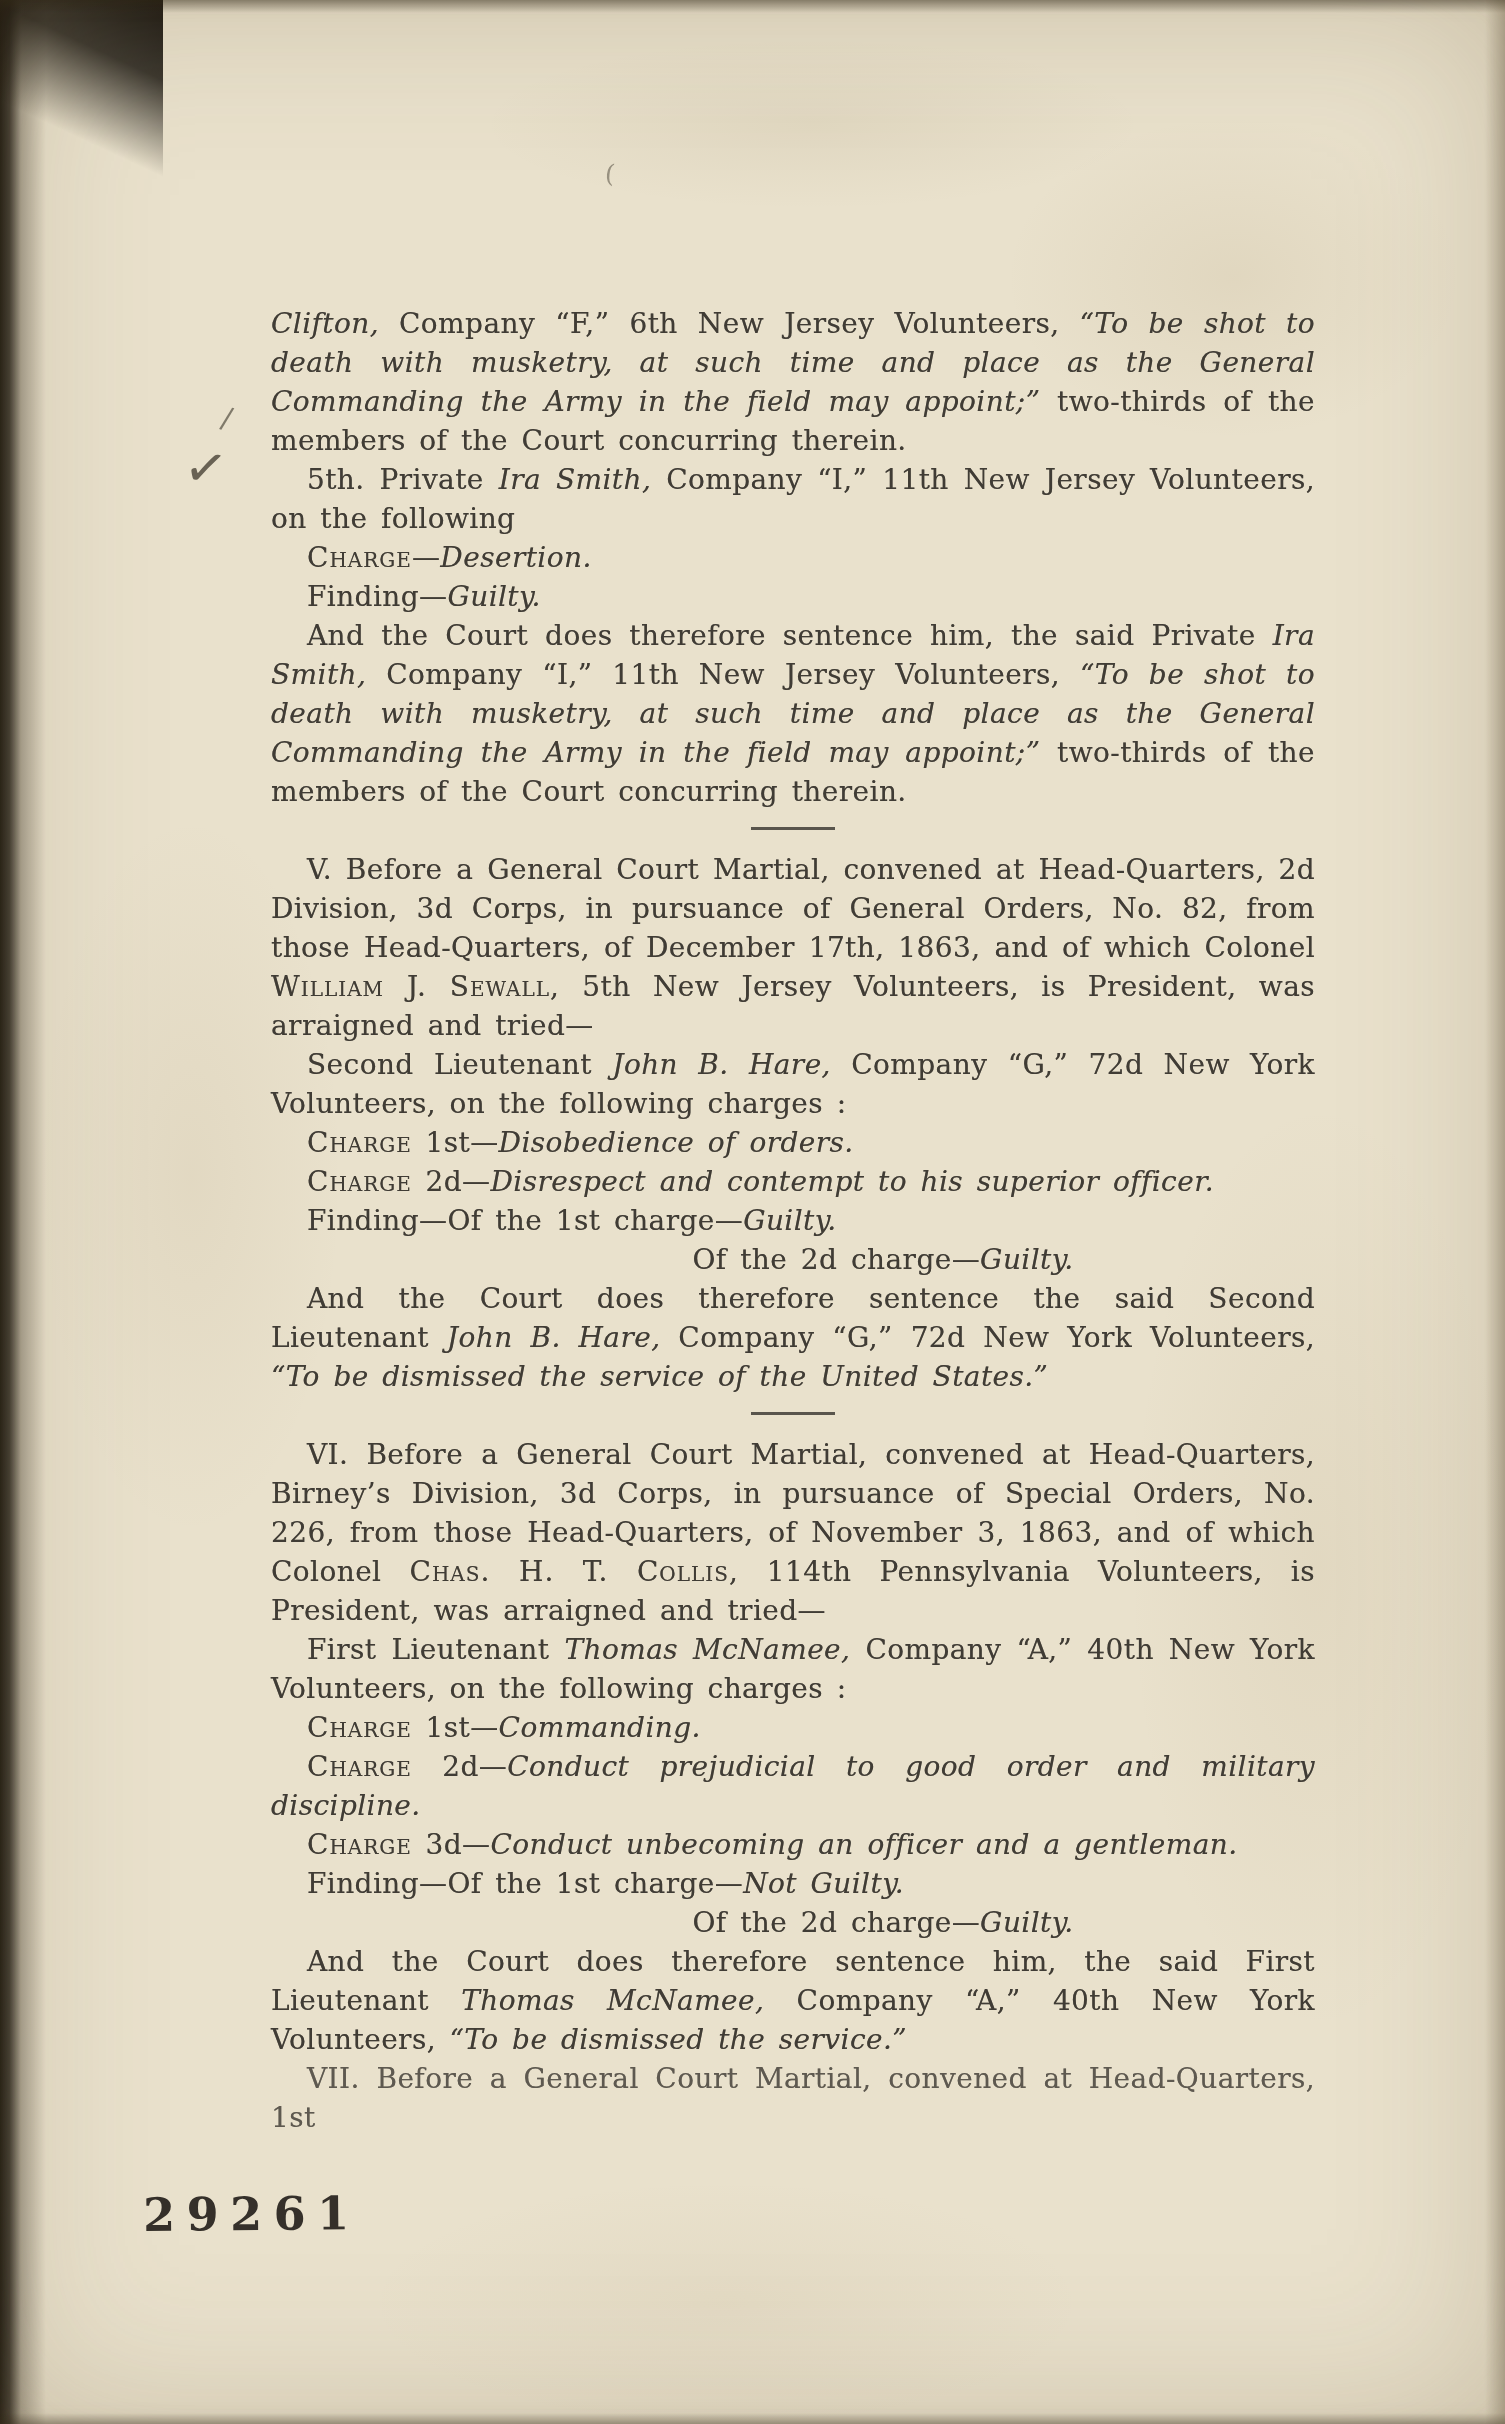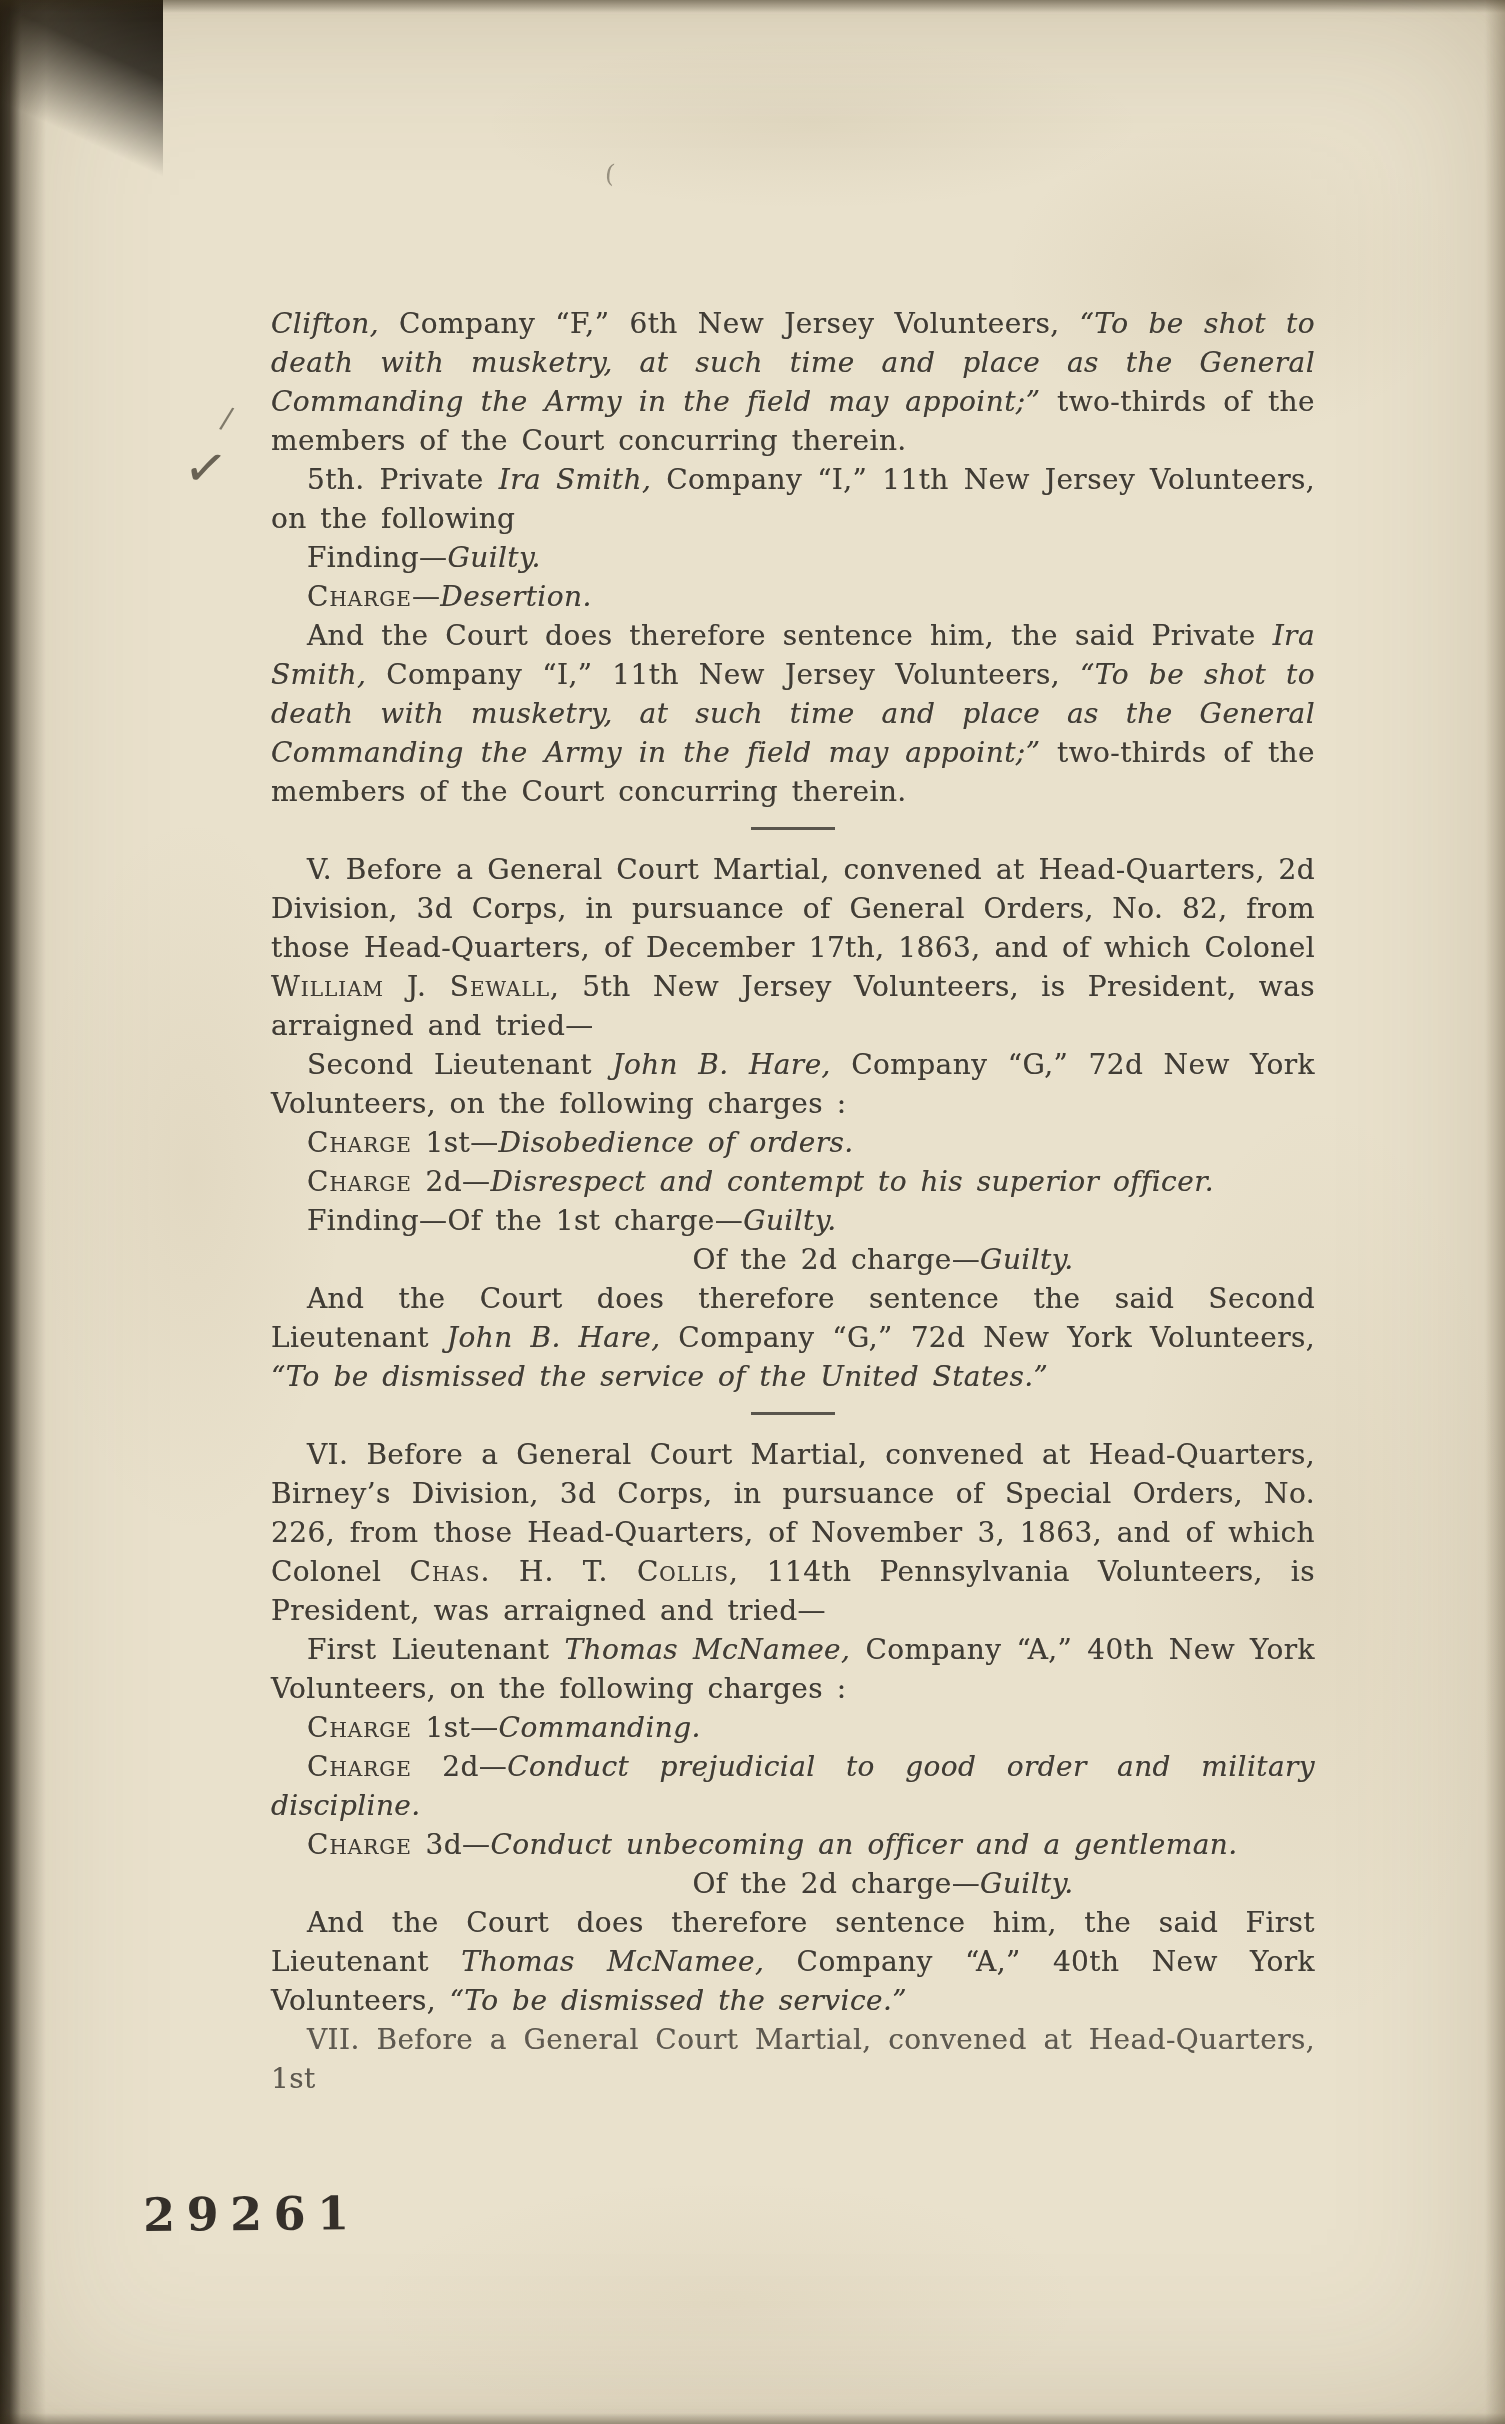--- a/index.html
+++ b/index.html
@@ -113,37 +113,38 @@
 
   <div class="stain stain1"></div>
   <div class="stain stain2"></div>
   <div class="stain stain3"></div>
   <div class="stain stain4"></div>
   <div class="stain stain5"></div>
 
   <div class="document-text">
       <p class="para indent-none"><span class="seg-italic">Clifton,</span><span class="seg-normal"> Company “F,” 6th New Jersey Volunteers, </span><span class="seg-italic">“To be shot to death with musketry, at such time and place as the General Commanding the Army in the field may appoint;”</span><span class="seg-normal"> two-thirds of the members of the Court concurring therein.</span></p>
       <p class="para indent-first"><span class="seg-normal">5th. Private </span><span class="seg-italic">Ira Smith,</span><span class="seg-normal"> Company “I,” 11th New Jersey Volunteers, on the following</span></p>
+      <p class="para indent-first"><span class="seg-smallcaps">Charge</span><span class="seg-normal">—</span><span class="seg-italic">Desertion.</span></p>
       <p class="para indent-first"><span class="seg-normal">Finding—</span><span class="seg-italic">Guilty.</span></p>
-      <p class="para indent-first"><span class="seg-smallcaps">Charge</span><span class="seg-normal">—</span><span class="seg-italic">Desertion.</span></p>
       <p class="para indent-first"><span class="seg-normal">And the Court does therefore sentence him, the said Private </span><span class="seg-italic">Ira Smith,</span><span class="seg-normal"> Company “I,” 11th New Jersey Volunteers, </span><span class="seg-italic">“To be shot to death with musketry, at such time and place as the General Commanding the Army in the field may appoint;”</span><span class="seg-normal"> two-thirds of the members of the Court concurring therein.</span></p>
       <div class="section-rule"></div>
       <p class="para indent-first"><span class="seg-normal">V. Before a General Court Martial, convened at Head-Quarters, 2d Division, 3d Corps, in pursuance of General Orders, No. 82, from those Head-Quarters, of December 17th, 1863, and of which Colonel </span><span class="seg-smallcaps">William J. Sewall,</span><span class="seg-normal"> 5th New Jersey Volunteers, is President, was arraigned and tried—</span></p>
       <p class="para indent-first"><span class="seg-normal">Second Lieutenant </span><span class="seg-italic">John B. Hare,</span><span class="seg-normal"> Company “G,” 72d New York Volunteers, on the following charges :</span></p>
       <p class="para indent-first"><span class="seg-smallcaps">Charge</span><span class="seg-normal"> 1st—</span><span class="seg-italic">Disobedience of orders.</span></p>
       <p class="para indent-first"><span class="seg-smallcaps">Charge</span><span class="seg-normal"> 2d—</span><span class="seg-italic">Disrespect and contempt to his superior officer.</span></p>
       <p class="para indent-first"><span class="seg-normal">Finding—Of the 1st charge—</span><span class="seg-italic">Guilty.</span></p>
       <p class="para indent-hang"><span class="seg-normal">Of the 2d charge—</span><span class="seg-italic">Guilty.</span></p>
       <p class="para indent-first"><span class="seg-normal">And the Court does therefore sentence the said Second Lieutenant </span><span class="seg-italic">John B. Hare,</span><span class="seg-normal"> Company “G,” 72d New York Volunteers, </span><span class="seg-italic">“To be dismissed the service of the United States.”</span></p>
       <div class="section-rule"></div>
       <p class="para indent-first"><span class="seg-normal">VI. Before a General Court Martial, convened at Head-Quarters, Birney’s Division, 3d Corps, in pursuance of Special Orders, No. 226, from those Head-Quarters, of November 3, 1863, and of which Colonel </span><span class="seg-smallcaps">Chas. H. T. Collis,</span><span class="seg-normal"> 114th Pennsylvania Volunteers, is President, was arraigned and tried—</span></p>
       <p class="para indent-first"><span class="seg-normal">First Lieutenant </span><span class="seg-italic">Thomas McNamee,</span><span class="seg-normal"> Company “A,” 40th New York Volunteers, on the following charges :</span></p>
       <p class="para indent-first"><span class="seg-smallcaps">Charge</span><span class="seg-normal"> 1st—</span><span class="seg-italic">Commanding.</span></p>
       <p class="para indent-first"><span class="seg-smallcaps">Charge</span><span class="seg-normal"> 2d—</span><span class="seg-italic">Conduct prejudicial to good order and military discipline.</span></p>
       <p class="para indent-first"><span class="seg-smallcaps">Charge</span><span class="seg-normal"> 3d—</span><span class="seg-italic">Conduct unbecoming an officer and a gentleman.</span></p>
+      <p class="para indent-first"><span class="seg-normal">Finding—Of the 1st charge—</span><span class="seg-italic">Not Guilty.</span></p>
       <p class="para indent-hang"><span class="seg-normal">Of the 2d charge—</span><span class="seg-italic">Guilty.</span></p>
       <p class="para indent-first"><span class="seg-normal">And the Court does therefore sentence him, the said First Lieutenant </span><span class="seg-italic">Thomas McNamee,</span><span class="seg-normal"> Company “A,” 40th New York Volunteers, </span><span class="seg-italic">“To be dismissed the service.”</span></p>
       <p class="para indent-first space-above faded"><span class="seg-normal">VII. Before a General Court Martial, convened at Head-Quarters, 1st</span></p>
     </div>
 
   <div class="stray-mark">(</div>
   <div class="margin-tick">/</div>
   <div class="margin-check">✓</div>
   <div class="handwritten-number">29261</div>
 

